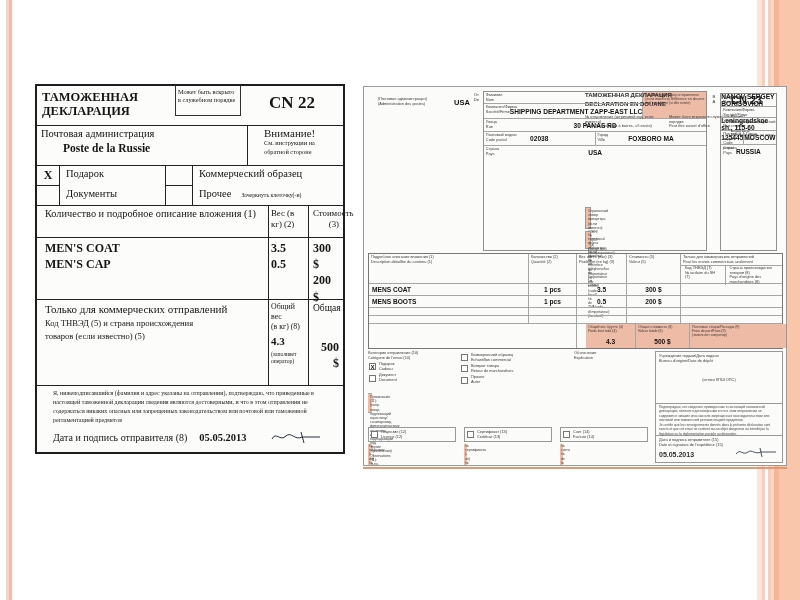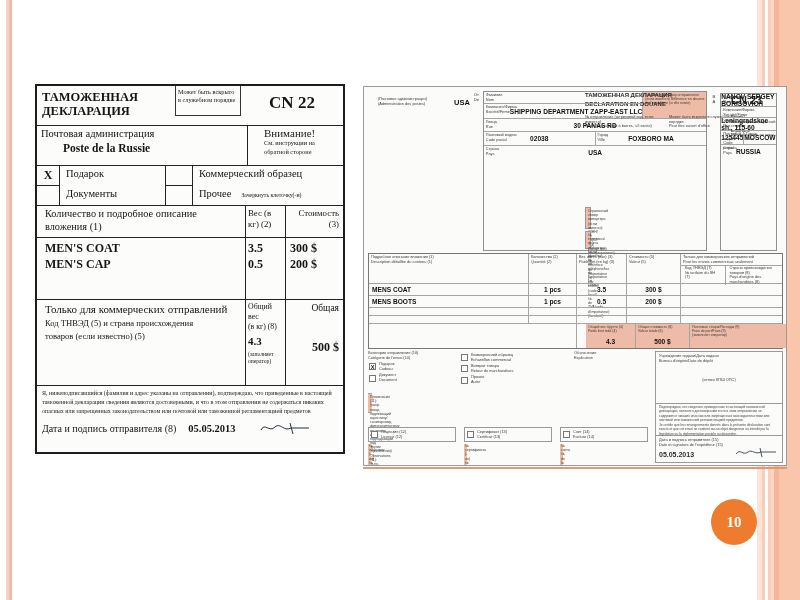--- a/index.html
+++ b/index.html
@@ -51,33 +51,33 @@
   .col-box { width:27px; border-right:1px solid #222; display:flex; flex-direction:column; }
   .col-box div { flex:1; }
   .col-box div:first-child { border-bottom:1px solid #222; }
   .col-rlab { flex:1; }
   .col-rlab .r1 { font-size:10.5px; padding:2px 0 0 6px; height:20px; }
   .col-rlab .r2 { font-size:10.5px; padding:2px 0 0 6px; height:20px; display:flex; align-items:baseline; }
   .col-rlab .tiny { font-size:5.8px; margin-left:10px; }
   .c22-r4 { height:32px; }
   .c22-desc { flex:1; font-size:10.3px; line-height:1.25; padding:2px 8px; }
   .c22-w { width:40px; border-left:1px solid #222; font-size:8.8px; line-height:1.3; padding:2px 2px; }
-  .c22-v { width:58px; border-left:1px solid #222; font-size:8.8px; line-height:1.3; padding:2px 4px; text-align:right; }
+  .c22-v { width:35px; border-left:1px solid #222; font-size:8.8px; line-height:1.3; padding:2px 4px; text-align:right; }
   .c22-r5 { height:62px; }
   .c22-r5 .c22-desc div, .c22-r5 .c22-w div, .c22-r5 .c22-v div { font-weight:bold; font-size:12px; line-height:1.35; }
   .c22-r5 .c22-v { text-align:left; }
   .c22-r6 { height:86px; }
   .c22-r6 .comm1 { font-size:11px; padding-top:1px; }
   .c22-r6 .comm2 { font-size:8.6px; line-height:1.55; }
   .c22-r6 .c22-w { font-size:7.8px; }
   .c22-r6 .bold-val { font-weight:bold; font-size:11px; margin-top:2px; }
   .c22-r6 .op { font-size:5.6px; line-height:1.3; margin-top:2px; }
   .c22-r6 .c22-v .tlab { font-size:9.5px; }
   .c22-r6 .c22-v .tval { font-weight:bold; font-size:12px; margin-top:26px; }
-  .c22-r7 { flex:1; border-bottom:none; flex-direction:column; padding:3px 5px 0 5px; }
+  .c22-r7 { flex:1; border-bottom:none; flex-direction:column; padding:3px 5px 0 16px; }
   .c22-decl { font-size:6px; line-height:1.5; color:#222; }
   .c22-dateline { display:flex; align-items:center; margin-top:4px; }
   .c22-dateline .dl { font-size:10px; }
   .c22-dateline .dv { font-weight:bold; font-size:10.5px; margin-left:12px; }
   .c22-dateline svg { margin-left:22px; }
 
   
   .cn23 { position:absolute; left:363px; top:86px; width:424px; height:380px; z-index:2;
     background:#fbfbfa; border:1px solid #9a9a9a; color:#2c2c2c; padding:4px 3px 2px 4px;
     display:flex; flex-direction:column; overflow:hidden; }
@@ -625,17 +625,14 @@
             <path d="M2 8 C6 2, 9 10, 14 6 C18 3, 21 9, 27 6 L42 6" fill="none" stroke="#33404e" stroke-width="0.9"></path>
             <path d="M26 2 L28 11" fill="none" stroke="#33404e" stroke-width="0.9"></path>
           </svg>
         </div>
       </div>
     </div>
   </div>
 
   <div class="cn23-underline"></div>
 
-  <div class="page-badge">
-    <span>10</span>
-  </div>
 
 </div>
 
 </body></html>

